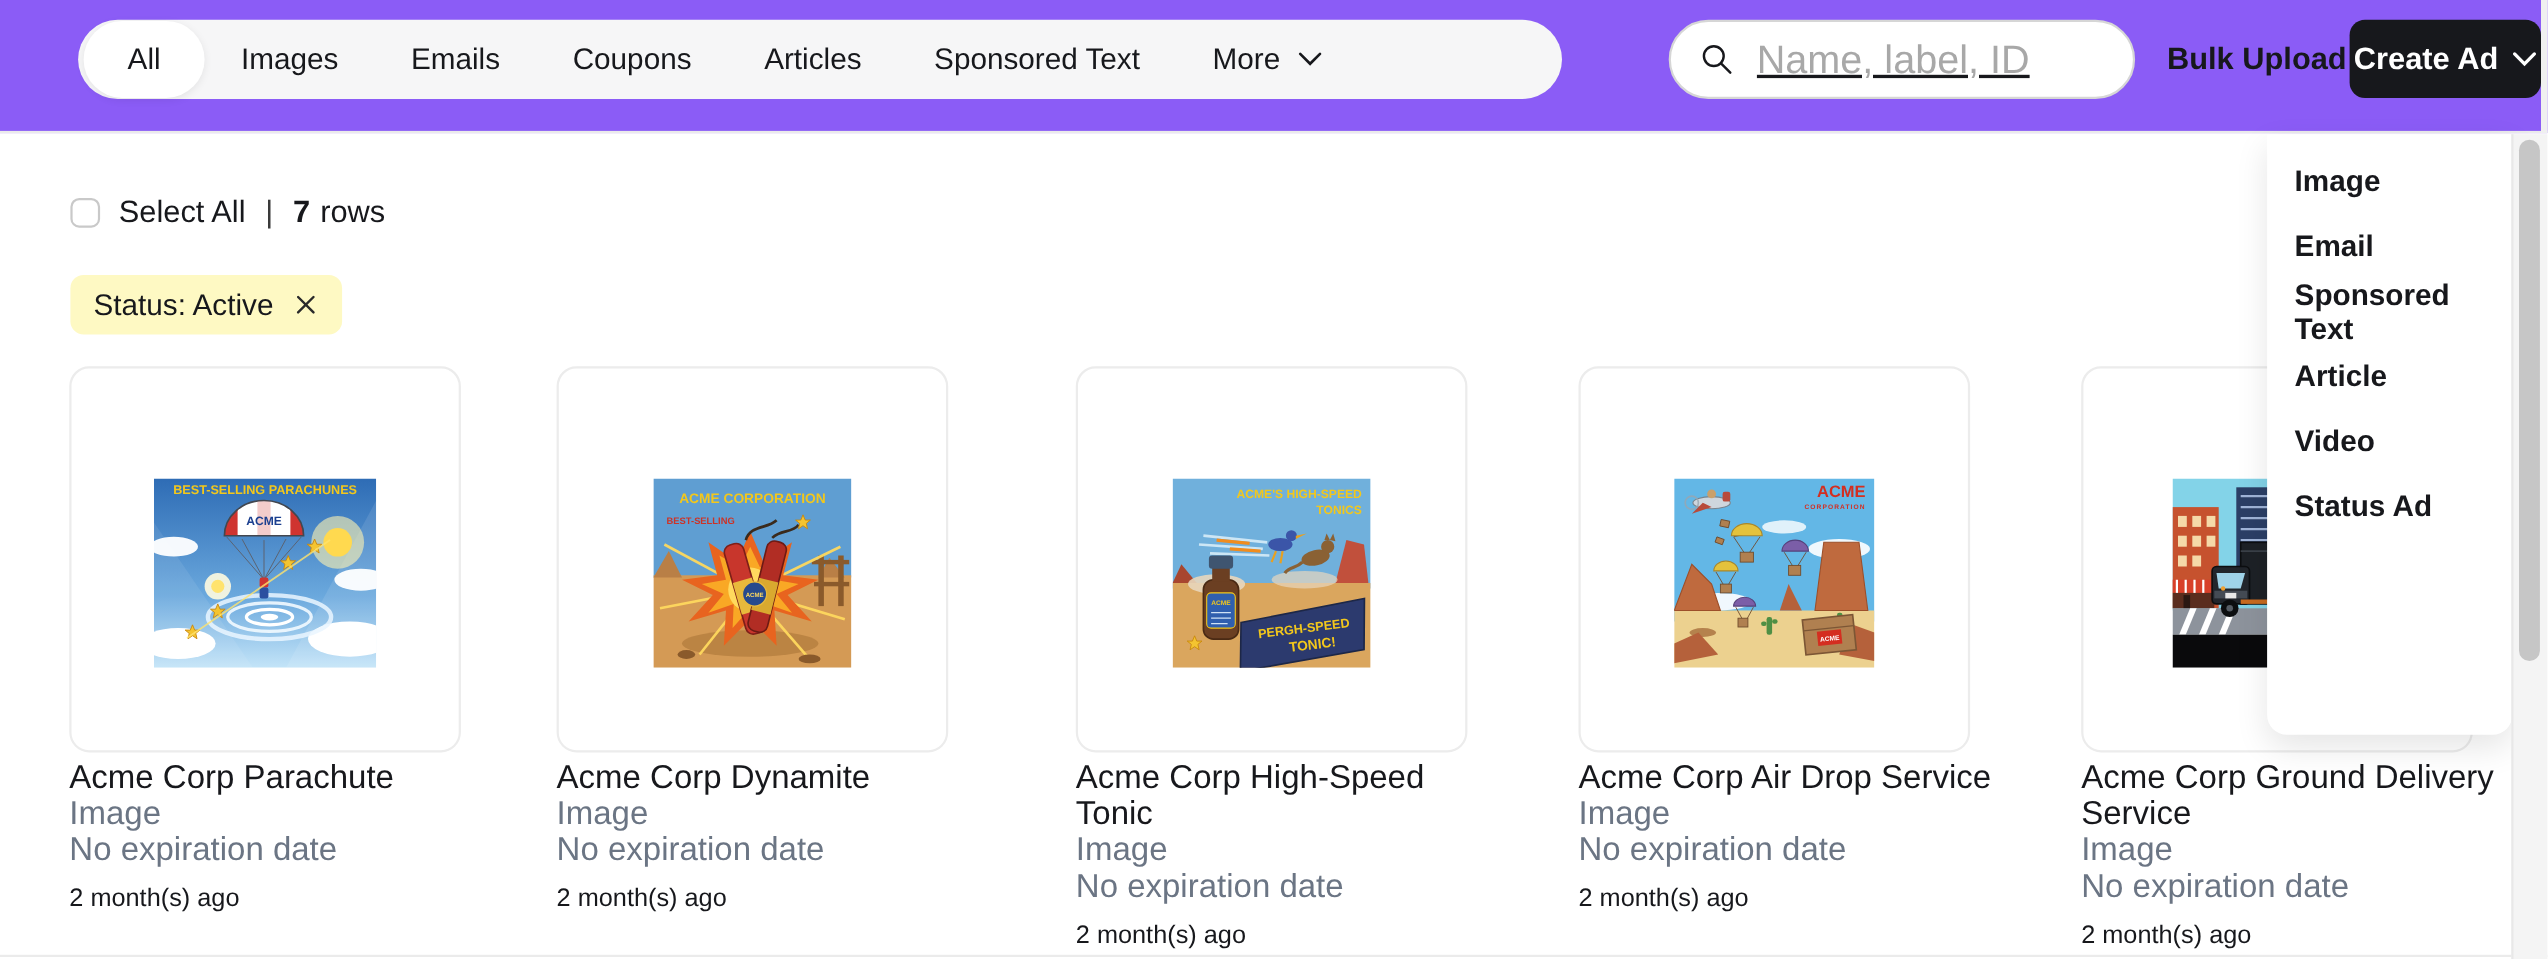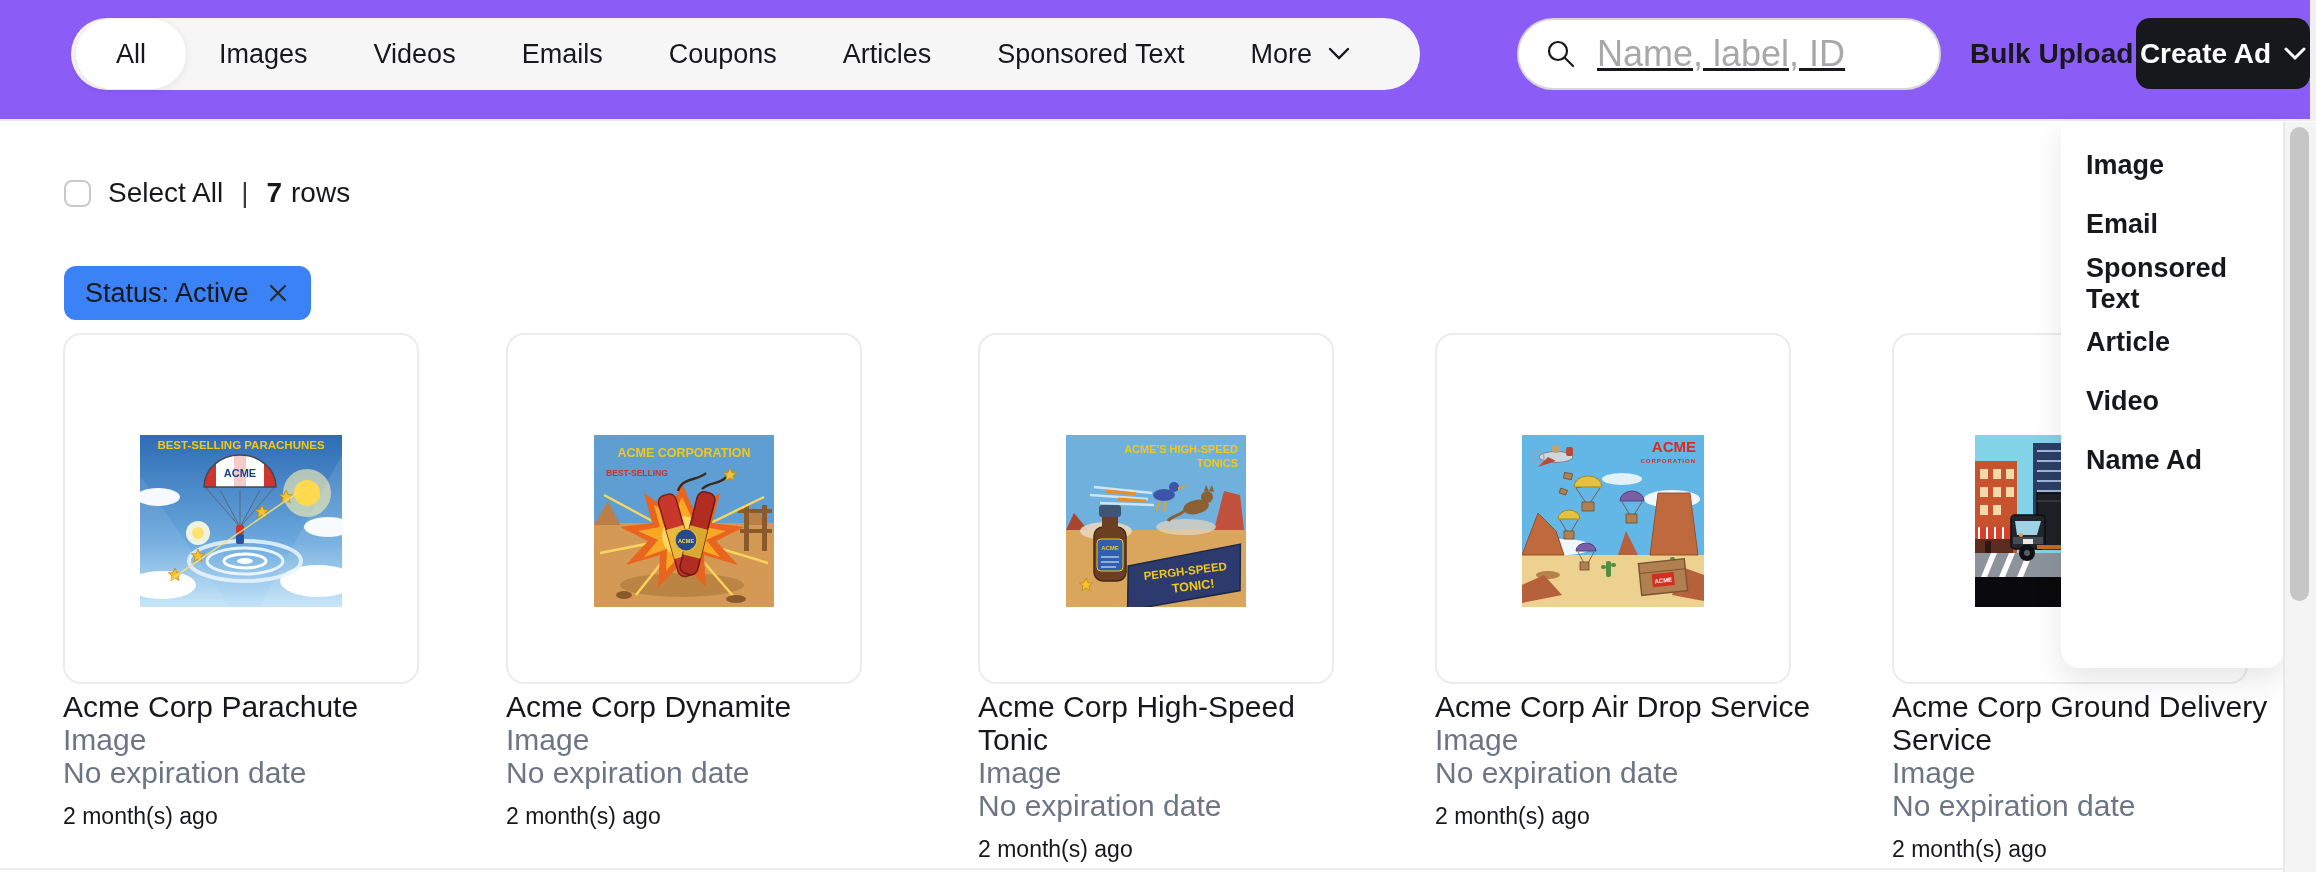--- a/index.html
+++ b/index.html
@@ -19,21 +19,21 @@
   .search input::placeholder{color:#a8a8a8;}
   .bulk{position:absolute;left:1970px;top:0;height:108px;display:flex;align-items:center;font-size:28px;font-weight:700;color:#17181c;cursor:pointer;}
   .create{position:absolute;left:2136px;top:18px;width:174px;height:71px;background:#17181c;border-radius:14px;color:#fff;display:flex;align-items:center;justify-content:center;gap:13px;font-size:28px;font-weight:700;cursor:pointer;}
   .hdr-scroll-strip{position:absolute;right:0;top:0;width:6px;height:121px;background:#f0f0f0;}
   
   .select-row{position:absolute;left:64px;top:177px;display:flex;align-items:center;font-size:28px;color:#17181c;}
   .checkbox{width:27px;height:27px;border:2px solid #c9c9c9;border-radius:8px;background:#fff;margin-right:17px;box-sizing:border-box;cursor:pointer;}
   .sep{margin:0 18px;color:#3a3a3a;}
   .count{font-weight:700;}
   .rows-word{margin-left:9px;}
-  .chip{position:absolute;left:64px;top:266px;height:54px;background:#3b82f6;border-radius:12px;display:flex;align-items:center;gap:17px;padding:0 21px;font-size:27px;color:#17181c;}
+  .chip{position:absolute;left:64px;top:250px;height:54px;background:#fef9c3;border-radius:12px;display:flex;align-items:center;gap:17px;padding:0 21px;font-size:27px;color:#17181c;}
   .chip .x{display:flex;align-items:center;cursor:pointer;}
   
   .card-col{position:absolute;top:333px;width:390px;}
   .card-box{width:356px;height:351px;border:2px solid #ececec;border-radius:18px;background:#fff;box-sizing:border-box;display:flex;justify-content:center;align-items:flex-start;cursor:pointer;}
   .thumb{margin-top:100px;display:block;}
   .card-info{margin-top:6px;}
   .card-title{font-size:30px;line-height:33px;color:#17181c;}
   .card-type,.card-exp{font-size:30px;line-height:33px;color:#6b7584;}
   .card-age{margin-top:14px;font-size:23px;color:#17181c;}
   .col-0{left:63px;} .col-1{left:506px;} .col-2{left:978px;} .col-3{left:1435px;} .col-4{left:1892px;}
@@ -46,21 +46,20 @@
   .bottom-divider{position:absolute;left:0;top:868px;width:2316px;height:0;border-top:2px solid #ebebeb;}
   svg text{font-family:"Liberation Sans",sans-serif;}
 </style>
 </head>
 <body>
 
 <div class="topbar">
   <div class="tabs">
     <div class="tab selected">All</div>
     <div class="tab">Images</div>
-    <div class="tab">Videos</div>
     <div class="tab">Emails</div>
     <div class="tab">Coupons</div>
     <div class="tab">Articles</div>
     <div class="tab">Sponsored Text</div>
     <div class="tab">
       <span>More</span>
       <span class="chev">
         <svg width="22" height="14" viewBox="0 0 22 14">
             <path d="M2 2 L11 11 L20 2" fill="none" stroke="#17181c" stroke-width="2.4" stroke-linecap="round"></path>
           </svg>
@@ -434,19 +433,19 @@
     <div class="card-age">2 month(s) ago</div>
   </div>
 </div>
 
 <div class="menu">
   <div class="menu-item">Image</div>
   <div class="menu-item">Email</div>
   <div class="menu-item">Sponsored Text</div>
   <div class="menu-item">Article</div>
   <div class="menu-item">Video</div>
-  <div class="menu-item">Name Ad</div>
+  <div class="menu-item">Status Ad</div>
 </div>
 
 <div class="scroll-track">
   <div class="scroll-thumb"></div>
 </div>
 <div class="bottom-divider"></div>
 
 </body></html>

